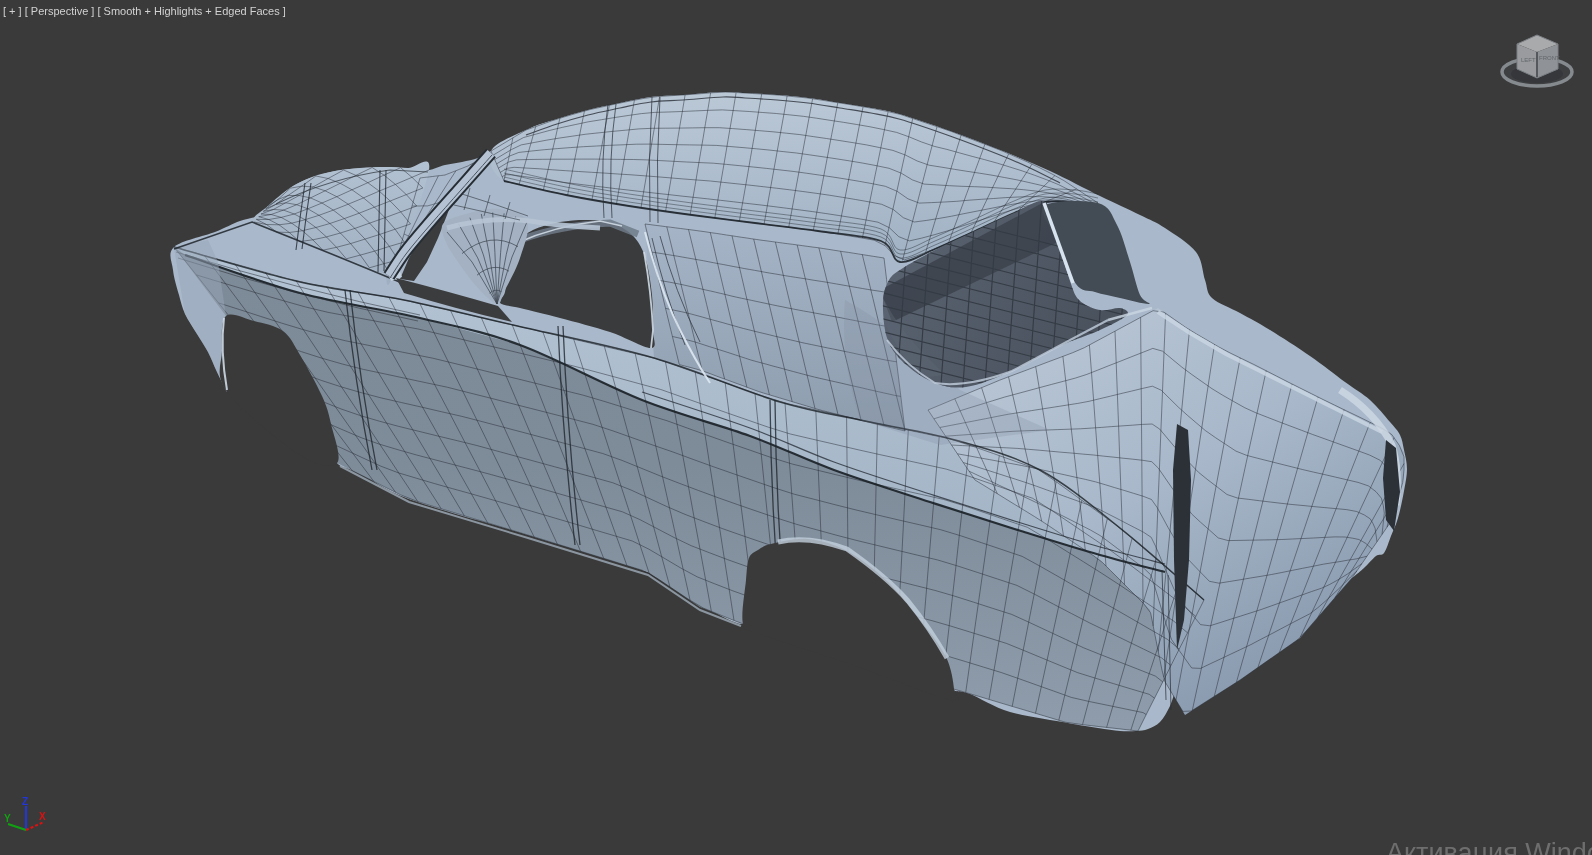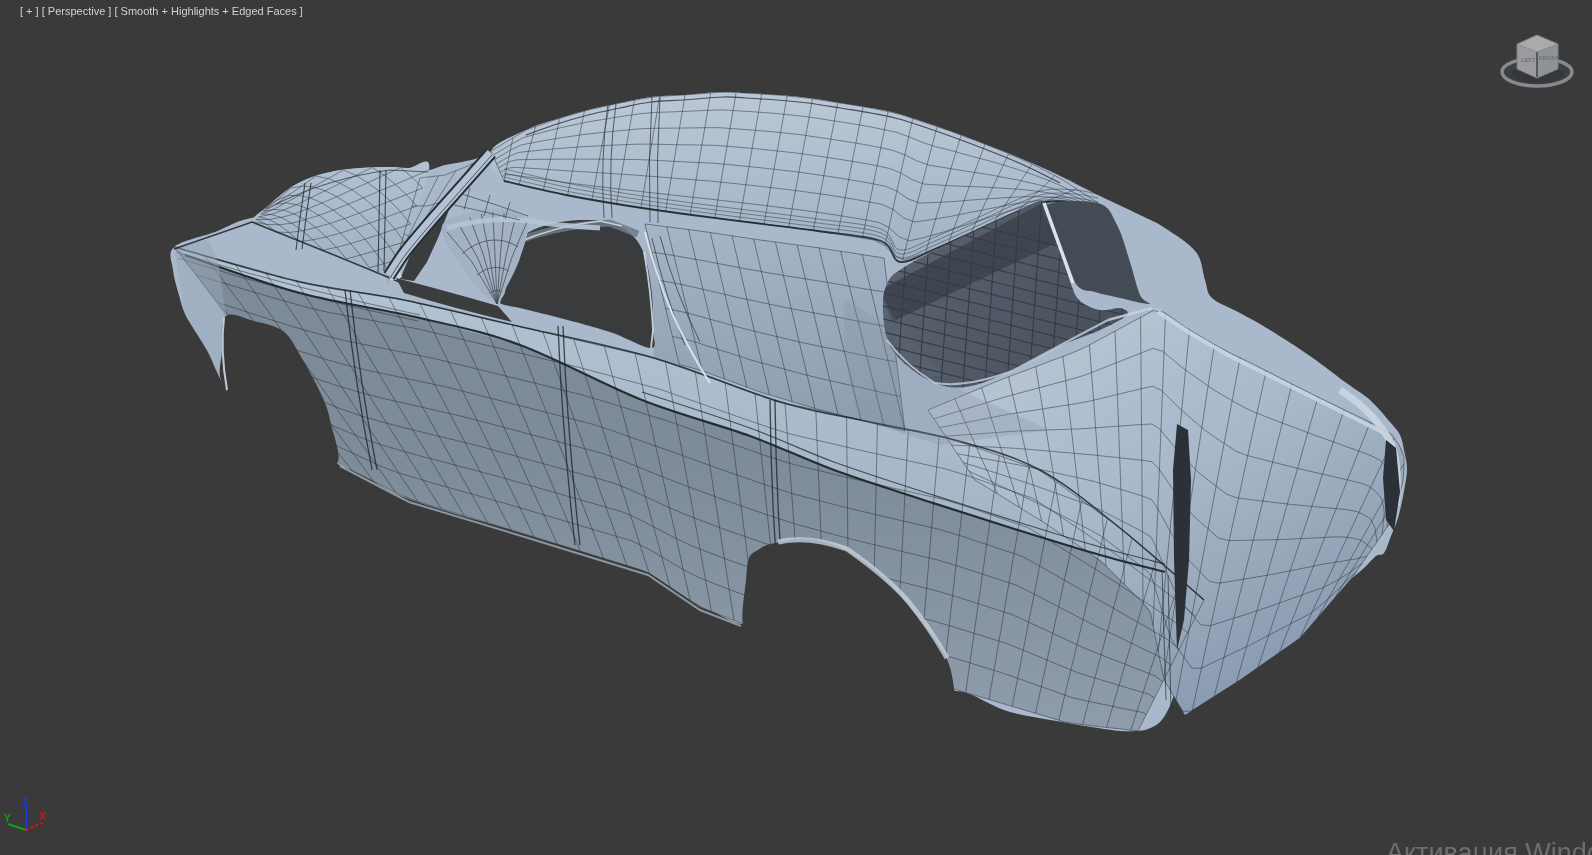--- a/index.html
+++ b/index.html
@@ -1,16 +1,16 @@
 <!DOCTYPE html>
 <html><head><meta charset="utf-8">
 <style>
 html,body{margin:0;padding:0;background:#3a3a3a;width:1592px;height:855px;overflow:hidden;}
 body{font-family:"Liberation Sans", sans-serif;position:relative;}
-#vplabel{position:absolute;left:20px;top:5px;color:#d2d2d2;font-size:11px;}
+#vplabel{position:absolute;left:3px;top:5px;color:#d2d2d2;font-size:11px;}
 #wm{position:absolute;left:1386px;top:838px;color:#6e6e6e;font-size:27px;white-space:nowrap;}
 </style></head>
 <body>
 <svg style="position:absolute;left:0;top:0" width="1592" height="855" viewBox="0 0 1592 855">
 <rect width="1592" height="855" fill="#3a3a3a"></rect>
 <defs>
 <linearGradient id="gRoof" x1="0" y1="0" x2="0" y2="1">
  <stop offset="0" stop-color="#bac8d6"></stop>
         <stop offset="0.55" stop-color="#adbccd"></stop>
         <stop offset="1" stop-color="#9fb1c3"></stop>

